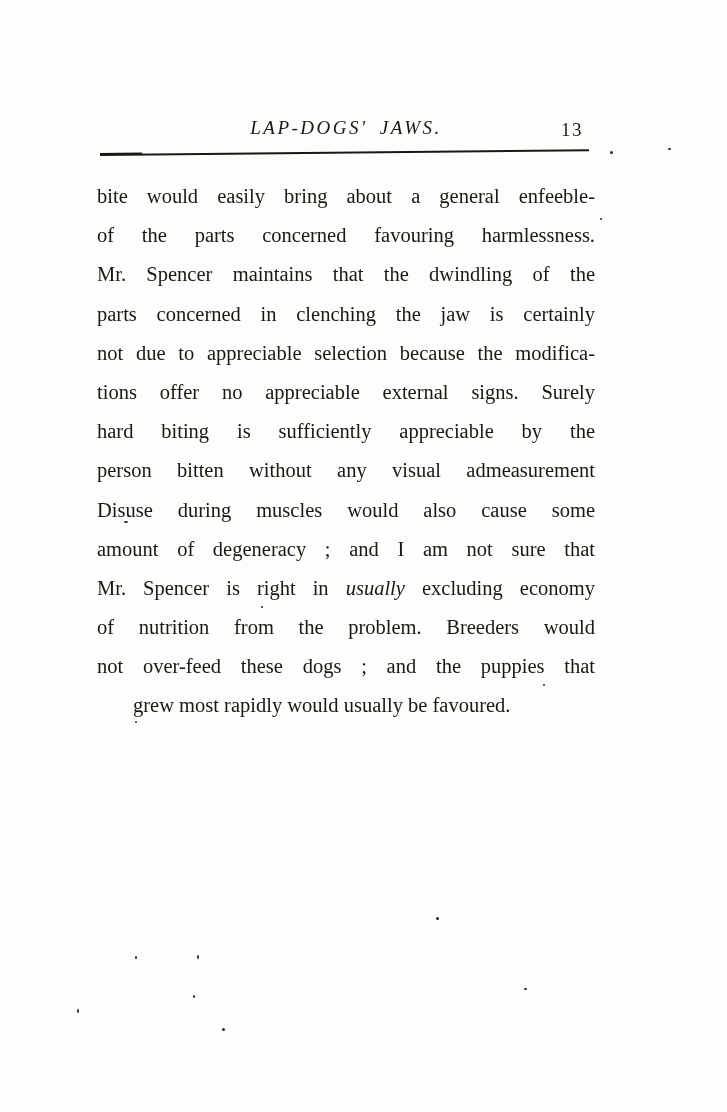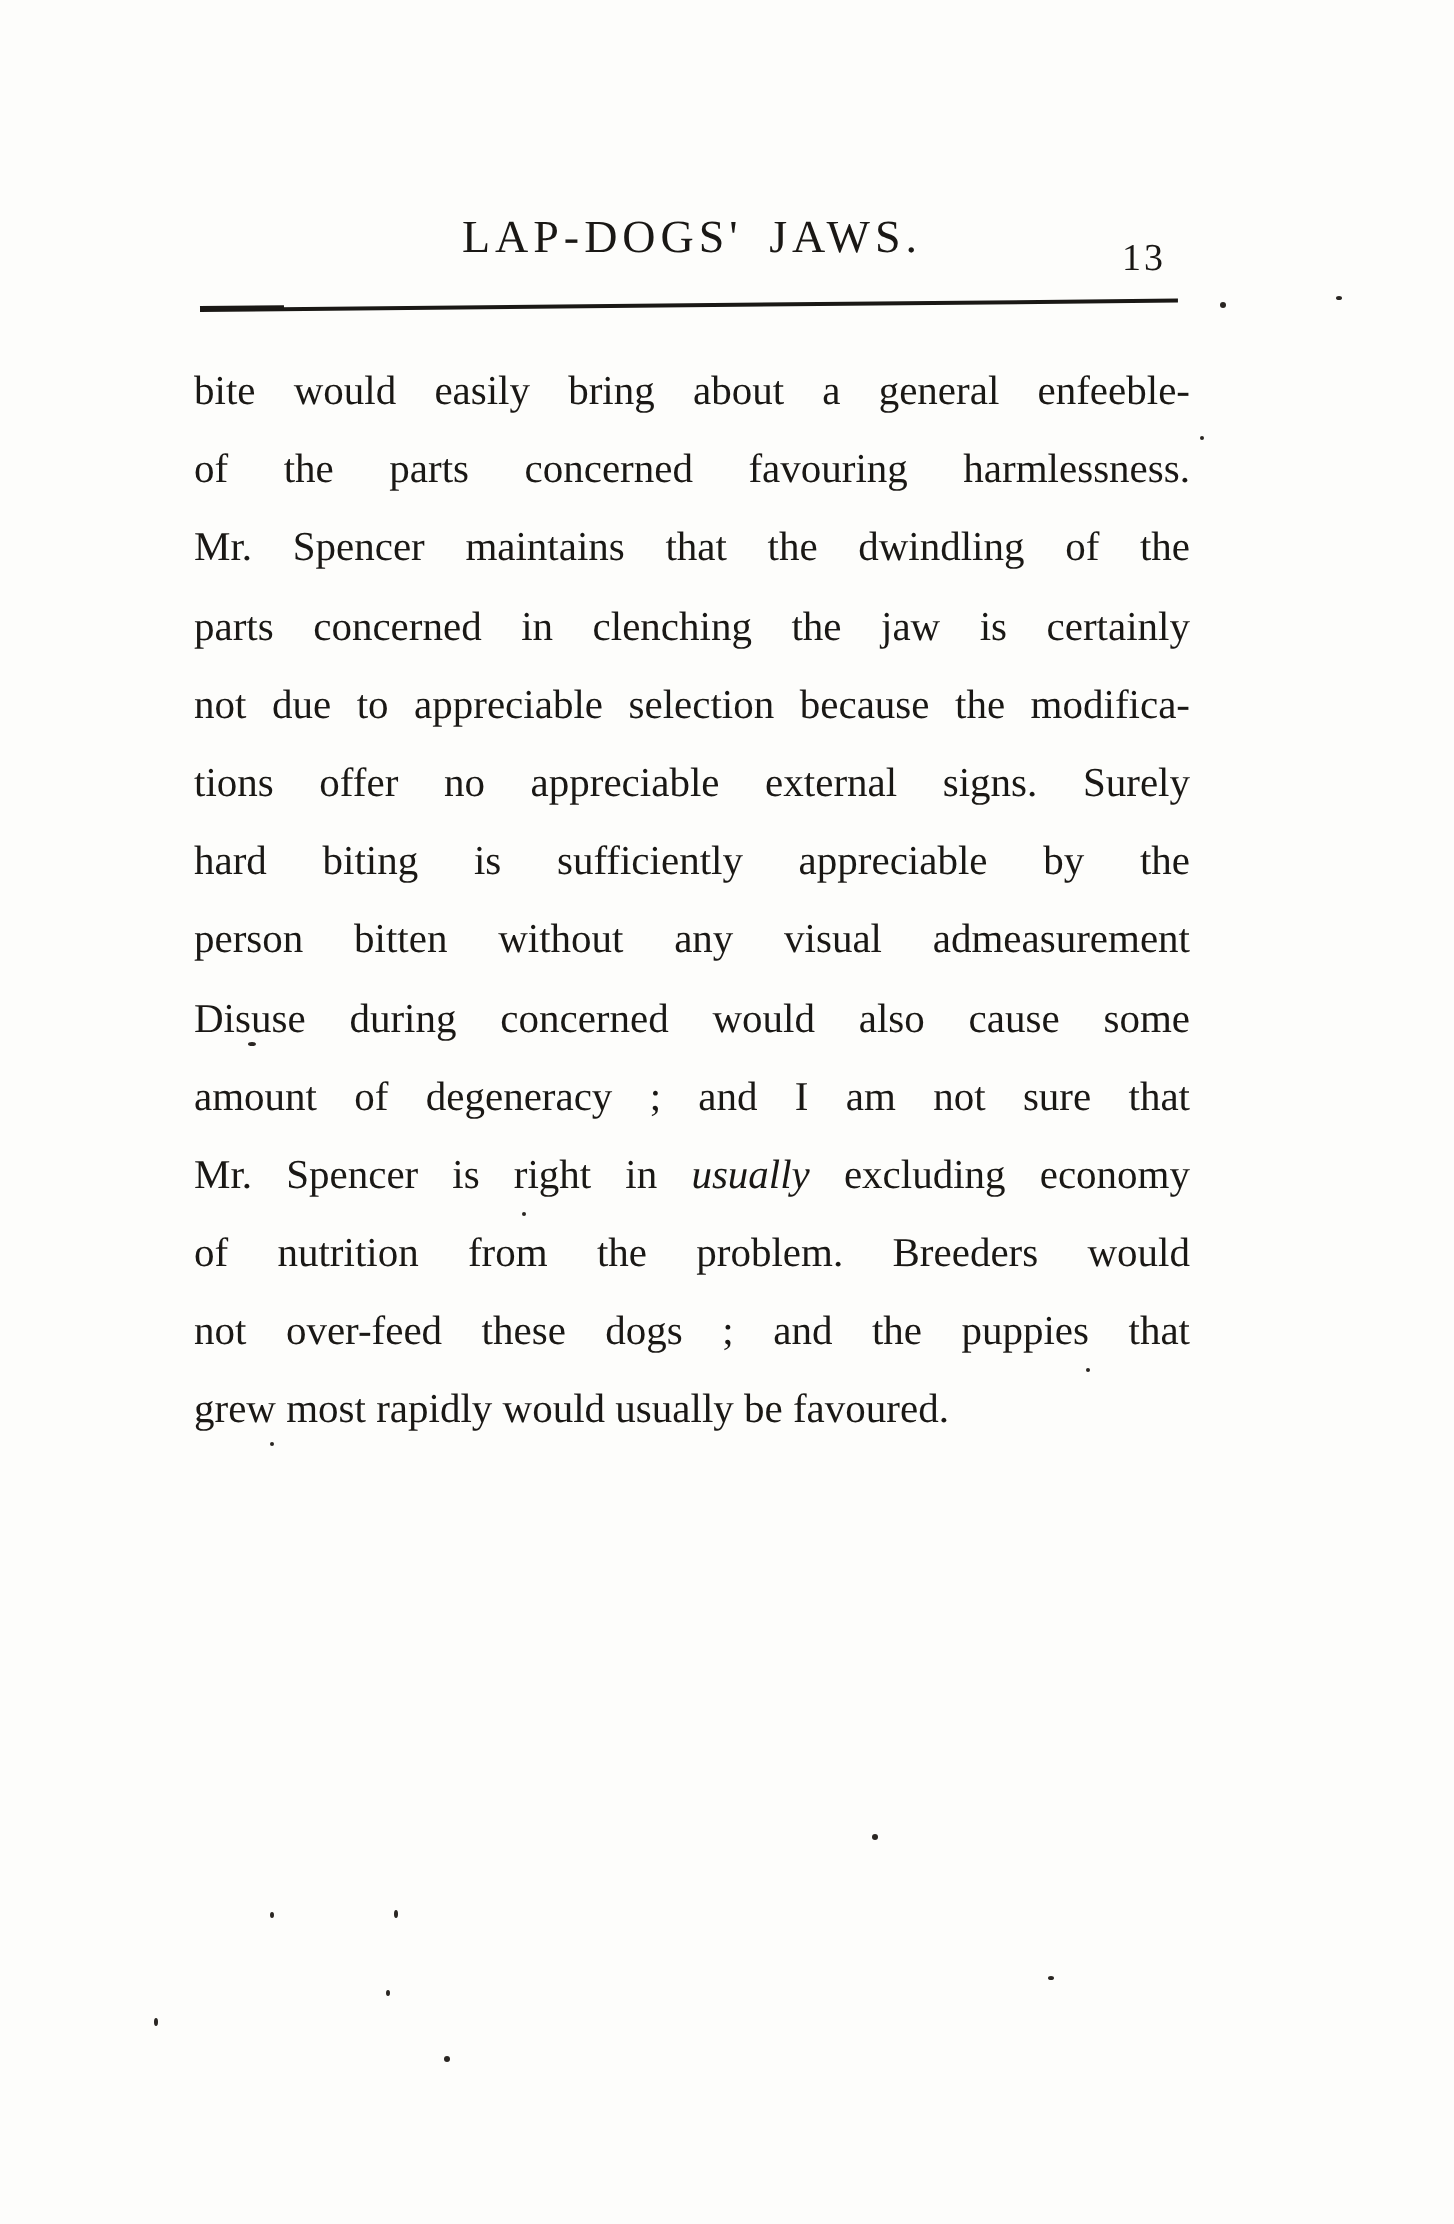--- a/index.html
+++ b/index.html
@@ -8,24 +8,25 @@
     width: 727px;
     height: 1112px;
     margin: 0 auto;
     background: var(--paper, #fdfdfb);
     color: var(--ink, #1a1815);
     font-family: "Liberation Serif", serif;
     overflow: hidden;
   }
   .running-title {
     position: absolute;
-    left: 97px; top: 106px;
+    left: 97px; top: 117px;
     width: 498px;
     text-align: center;
-    font-size: 23px;
+    font-style: italic;
+    font-size: 19px;
     letter-spacing: 2.5px;
     word-spacing: 5px;
     white-space: nowrap;
   }
   .page-number {
     position: absolute;
     left: 561px; top: 119px;
     width: 32px;
     font-size: 19px;
     letter-spacing: 1.5px;
@@ -52,21 +53,21 @@
     width: 498px;
     font-size: 20.5px;
     line-height: 39.2px;
   }
   .tl {
     text-align: justify;
     text-align-last: justify;
     height: 39.2px;
     overflow: visible;
   }
-  .tl.last { text-align-last: left; }
+  .tl.last { text-align-last: left; margin-left: 36px; }
   .tl em { font-style: italic; }
   .speck {
     position: absolute;
     background: #2a2622;
     border-radius: 50%;
   }
 </style>
 </head>
 <body>
 
@@ -78,21 +79,21 @@
 
   <div class="body-text">
     <div class="tl">bite would easily bring about a general enfeeble-</div>
     <div class="tl">of the parts concerned favouring harmlessness.</div>
     <div class="tl">Mr. Spencer maintains that the dwindling of the</div>
     <div class="tl">parts concerned in clenching the jaw is certainly</div>
     <div class="tl">not due to appreciable selection because the modifica-</div>
     <div class="tl">tions offer no appreciable external signs. Surely</div>
     <div class="tl">hard biting is sufficiently appreciable by the</div>
     <div class="tl">person bitten without any visual admeasurement</div>
-    <div class="tl">Disuse during concerned would also cause some</div>
+    <div class="tl">Disuse during muscles would also cause some</div>
     <div class="tl">amount of degeneracy ; and I am not sure that</div>
     <div class="tl"><span>Mr. Spencer is right in </span><em>usually</em><span> excluding economy</span></div>
     <div class="tl">of nutrition from the problem.  Breeders would</div>
     <div class="tl">not over-feed these dogs ; and the puppies that</div>
     <div class="tl last">grew most rapidly would usually be favoured.</div>
   </div>
 
   <div class="speck" style="left:610px; top:151px; width:3px; height:3px;"></div>
   <div class="speck" style="left:668px; top:148px; width:3px; height:2px;"></div>
   <div class="speck" style="left:600px; top:218px; width:2px; height:2px;"></div>

